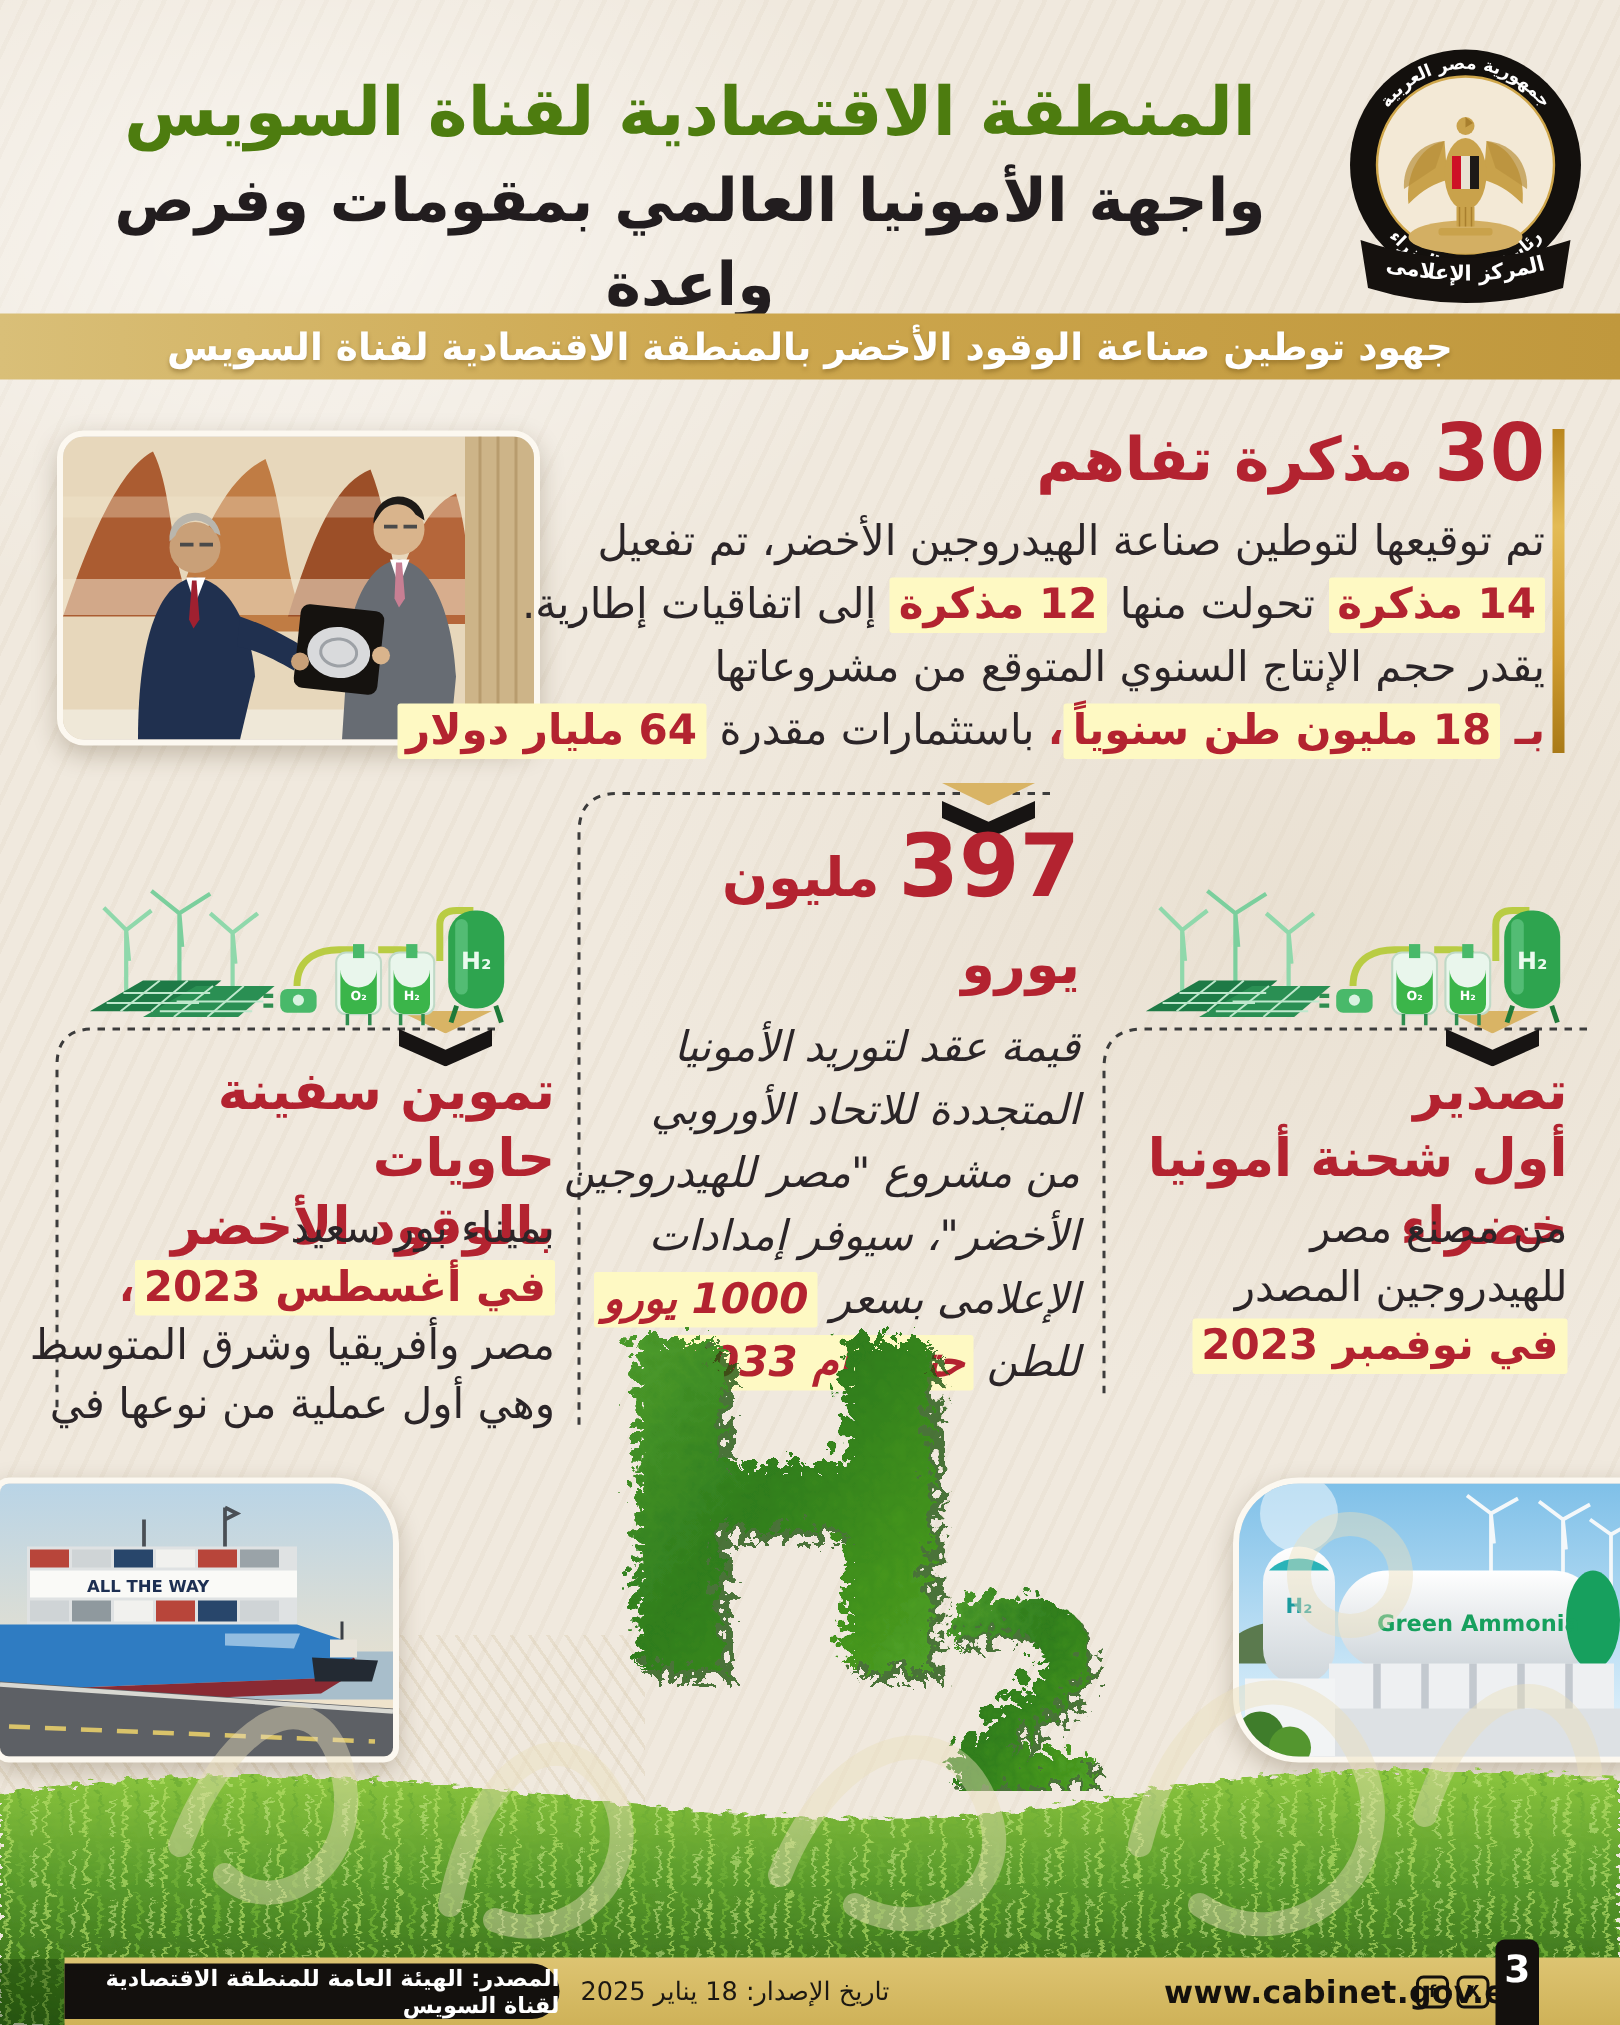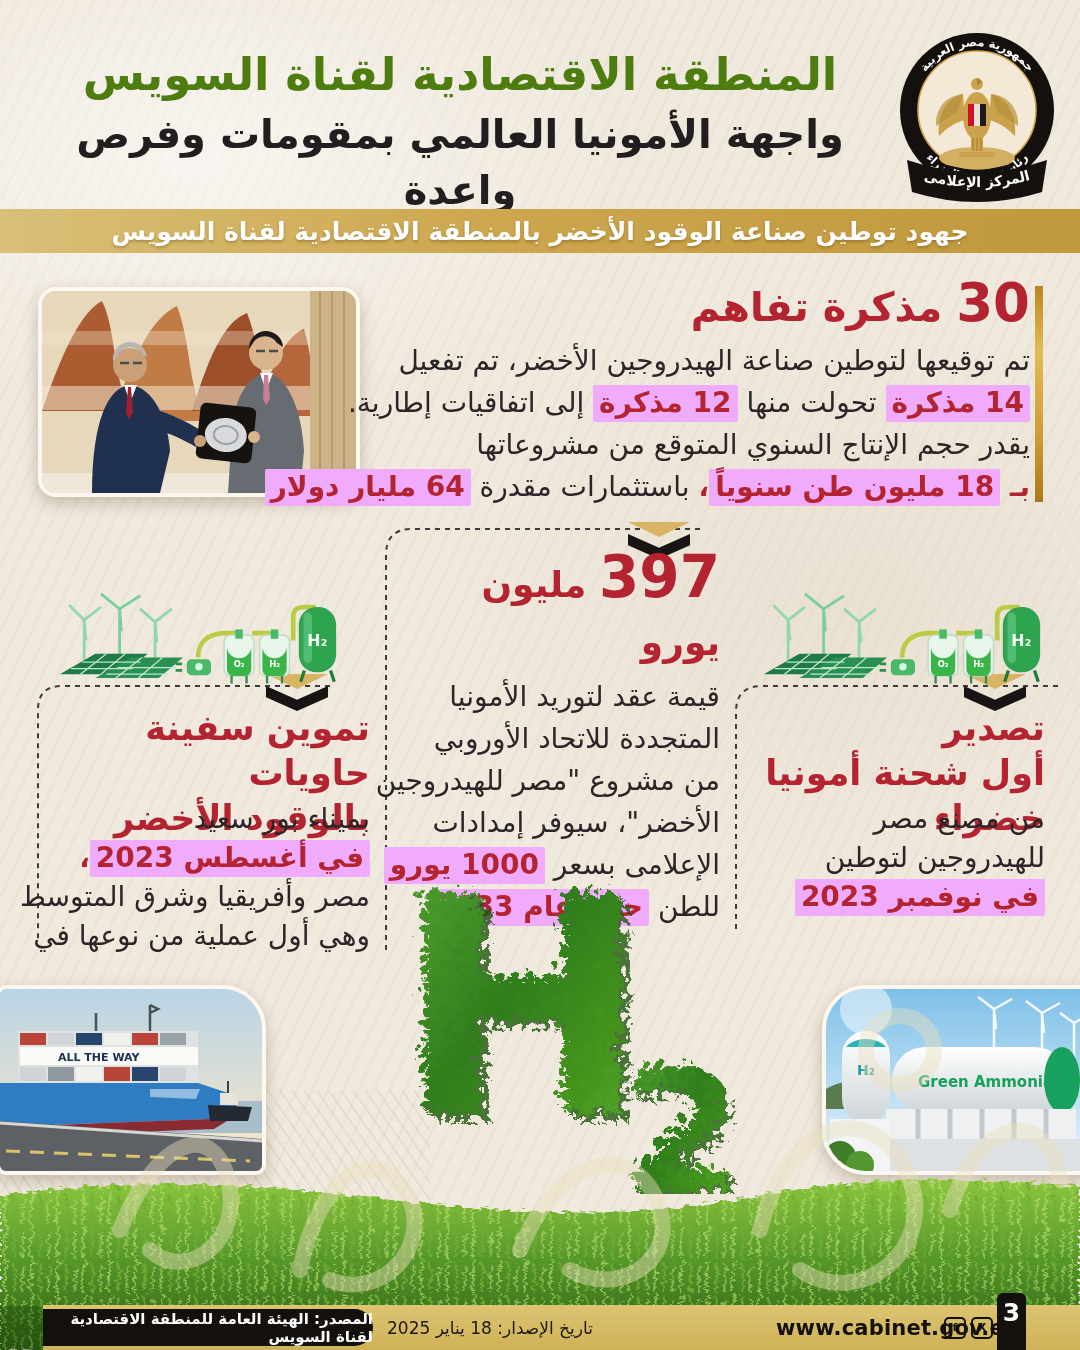--- a/index.html
+++ b/index.html
@@ -23,38 +23,38 @@
   
   .photo{border:4px solid #fcf8f0;box-shadow:0 6px 16px rgba(70,50,20,.25);overflow:hidden;z-index:2;background:#ddd;}
   .photo-mou{left:38px;top:287px;width:314px;height:202px;border-radius:18px;}
   .gold-bar{left:1035px;top:286px;width:8px;height:216px;z-index:2;
         background:linear-gradient(180deg,#b9861e,#e3bb55 30%,#cf9b2f 70%,#a97a18);}
   .mou-text{right:50px;top:276px;width:650px;text-align:right;z-index:2;}
   .mou-head{font-weight:bold;color:#b32330;line-height:54px;font-size:40px;}
   .mou-head .big-num{font-size:53px;}
   .mou-body{margin-top:6px;font-size:28px;color:#2b2528;}
   .mou-body .ln{line-height:42px;height:42px;white-space:nowrap;}
-  .hl{background:#f0abfc;color:#b32330;font-weight:bold;padding:1px 6px 3px;border-radius:2px;}
+  .hl{background:#fef9c3;color:#b32330;font-weight:bold;padding:1px 6px 3px;border-radius:2px;}
   .rb{color:#b32330;font-weight:bold;}
   
   .guides{left:0;top:0;width:1080px;height:1350px;z-index:1;pointer-events:none;}
   .chev{z-index:2;width:62px;}
   .chev .g{width:62px;height:15px;background:#d9b465;clip-path:polygon(0 0,100% 0,50% 100%);margin:0 auto;}
   .chev .b{width:62px;height:25px;background:#171413;margin-top:-3px;
         clip-path:polygon(0 0,50% 55%,100% 0,100% 45%,50% 100%,0 45%);}
   
   .illu{width:280px;height:102px;z-index:2;}
   .col-head{font-weight:bold;color:#b32330;font-size:35px;line-height:45px;text-align:right;z-index:2;}
   .col-body{font-size:28px;color:#2b2528;text-align:right;z-index:2;}
   .col-body .ln{line-height:39px;height:39px;white-space:nowrap;}
   .euro-text{left:392px;top:548px;width:328px;text-align:right;z-index:2;}
   .euro-head{font-weight:bold;color:#b32330;font-size:36px;line-height:58px;}
   .euro-head .big-num{font-size:58px;margin-top:43px;}
   .euro-body{margin-top:4px;font-size:28px;color:#2b2528;}
-  .euro-body .ln{line-height:42px;height:42px;white-space:nowrap;}
+  .euro-body .ln{line-height:42px;height:42px;white-space:nowrap;font-style:italic;}
   
   .topiary{left:382px;top:842px;width:372px;height:352px;z-index:2;}
   .photo-ship{left:-4px;top:985px;width:262px;height:182px;border-radius:10px 44px 10px 10px;z-index:2;}
   .photo-ammonia{left:822px;top:985px;width:262px;height:182px;border-radius:44px 10px 10px 44px;z-index:2;}
   .diag-tex{left:0;top:1090px;width:430px;height:230px;z-index:1;pointer-events:none;
         background:repeating-linear-gradient(55deg, rgba(208,192,158,.28) 0 2px, transparent 2px 10px);}
   .grass{left:0;top:1156px;width:1080px;height:194px;z-index:3;}
   .watermark{left:0;top:930px;width:1080px;height:400px;z-index:4;pointer-events:none;opacity:.55;}
   
   .footer{left:0;top:1305px;width:1080px;height:45px;z-index:5;
@@ -286,21 +286,21 @@
     <div class="ln">مصر وأفريقيا وشرق المتوسط</div>
     <div class="ln">وهي أول عملية من نوعها في</div>
   </div>
 
   <div class="abs col-head" style="left:730px;top:706px;width:315px;" dir="rtl">
     <div>تصدير</div>
     <div>أول شحنة أمونيا خضراء</div>
   </div>
   <div class="abs col-body" style="left:730px;top:799px;width:315px;" dir="rtl">
     <div class="ln">من مصنع مصر</div>
-    <div class="ln">للهيدروجين لتوطين</div>
+    <div class="ln">للهيدروجين المصدر</div>
     <div class="ln"><span class="hl">في نوفمبر 2023</span></div>
   </div>
 
   <svg class="abs topiary" viewBox="0 0 372 352">
     <defs>
       <linearGradient id="leafG" x1="0" y1="0" x2="1" y2="1">
         <stop offset="0" stop-color="#5aa832"></stop>
           <stop offset="0.45" stop-color="#2f7d1d"></stop>
         <stop offset="0.75" stop-color="#46971f"></stop>
           <stop offset="1" stop-color="#63b23a"></stop>

